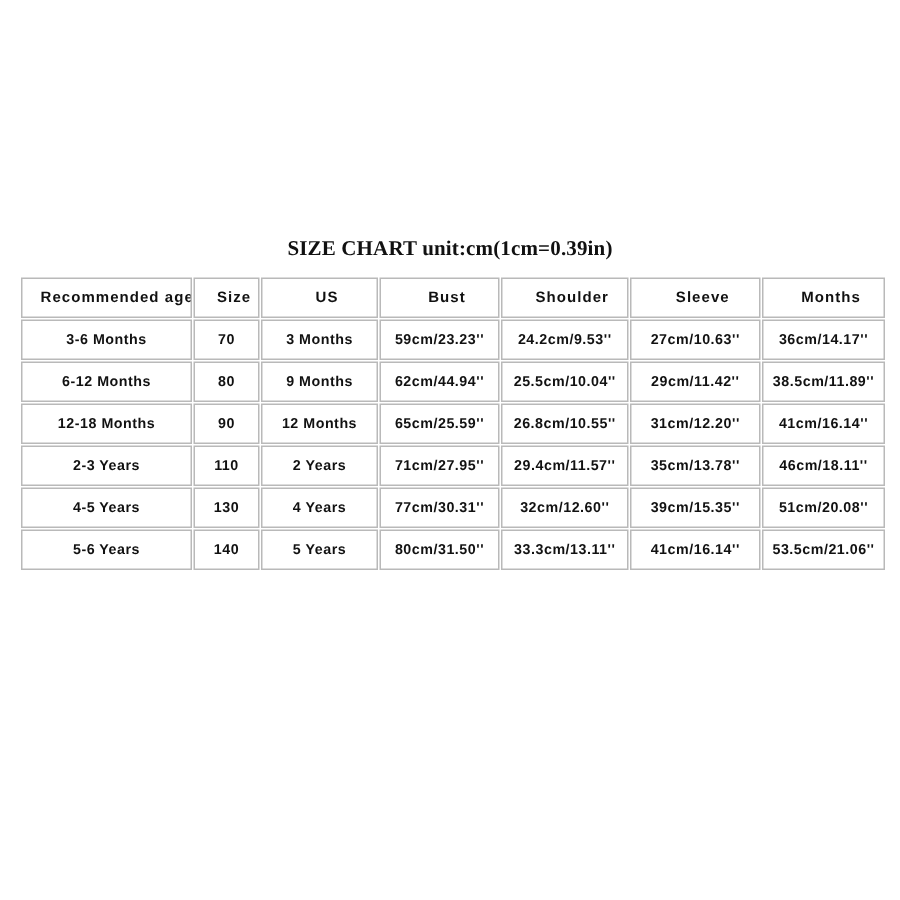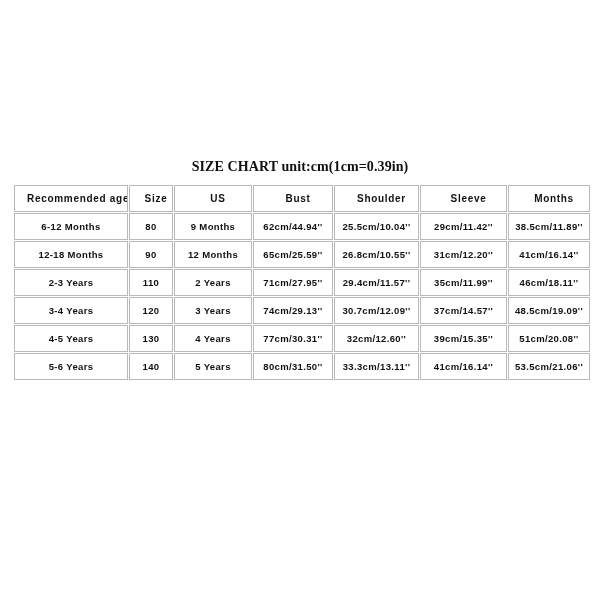--- a/index.html
+++ b/index.html
@@ -97,20 +97,29 @@
           <tr class="header-row">
             <td>Recommended age</td>
             <td>Size</td>
             <td>US</td>
             <td>Bust</td>
             <td>Shoulder</td>
             <td>Sleeve</td>
             <td>Months</td>
           </tr>
           <tr>
+            <td>3-6 Months</td>
+            <td>70</td>
+            <td>3 Months</td>
+            <td>59cm/23.23''</td>
+            <td>24.2cm/9.53''</td>
+            <td>27cm/10.63''</td>
+            <td>36cm/14.17''</td>
+          </tr>
+          <tr>
             <td>6-12 Months</td>
             <td>80</td>
             <td>9 Months</td>
             <td>62cm/44.94''</td>
             <td>25.5cm/10.04''</td>
             <td>29cm/11.42''</td>
             <td>38.5cm/11.89''</td>
           </tr>
           <tr>
             <td>12-18 Months</td>
@@ -120,31 +129,22 @@
             <td>26.8cm/10.55''</td>
             <td>31cm/12.20''</td>
             <td>41cm/16.14''</td>
           </tr>
           <tr>
             <td>2-3 Years</td>
             <td>110</td>
             <td>2 Years</td>
             <td>71cm/27.95''</td>
             <td>29.4cm/11.57''</td>
-            <td>35cm/11.99''</td>
+            <td>35cm/13.78''</td>
             <td>46cm/18.11''</td>
-          </tr>
-          <tr>
-            <td>3-4 Years</td>
-            <td>120</td>
-            <td>3 Years</td>
-            <td>74cm/29.13''</td>
-            <td>30.7cm/12.09''</td>
-            <td>37cm/14.57''</td>
-            <td>48.5cm/19.09''</td>
           </tr>
           <tr>
             <td>4-5 Years</td>
             <td>130</td>
             <td>4 Years</td>
             <td>77cm/30.31''</td>
             <td>32cm/12.60''</td>
             <td>39cm/15.35''</td>
             <td>51cm/20.08''</td>
           </tr>

